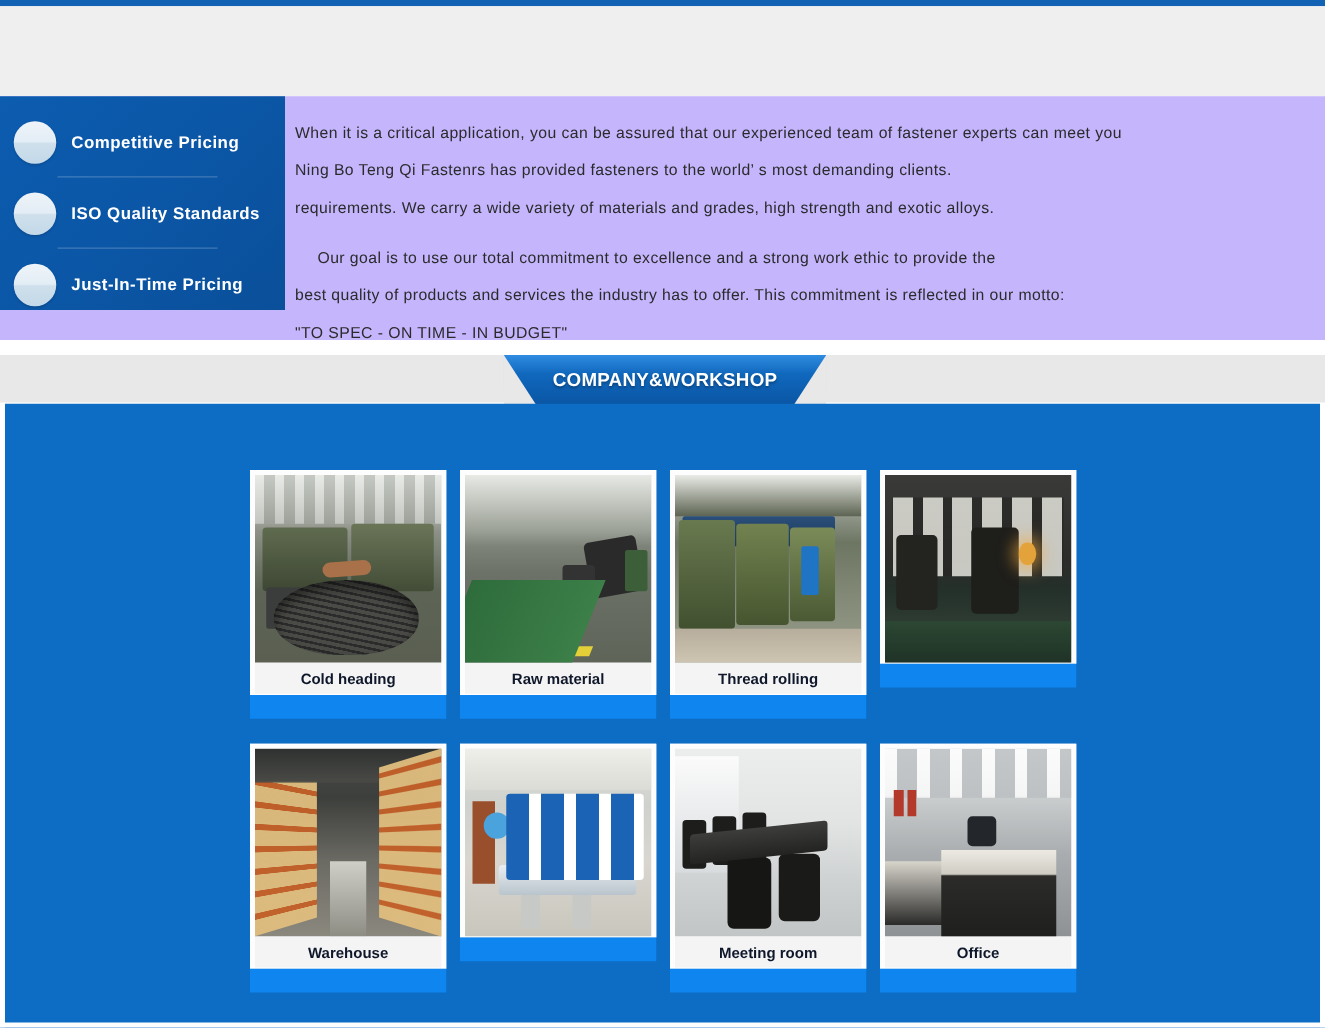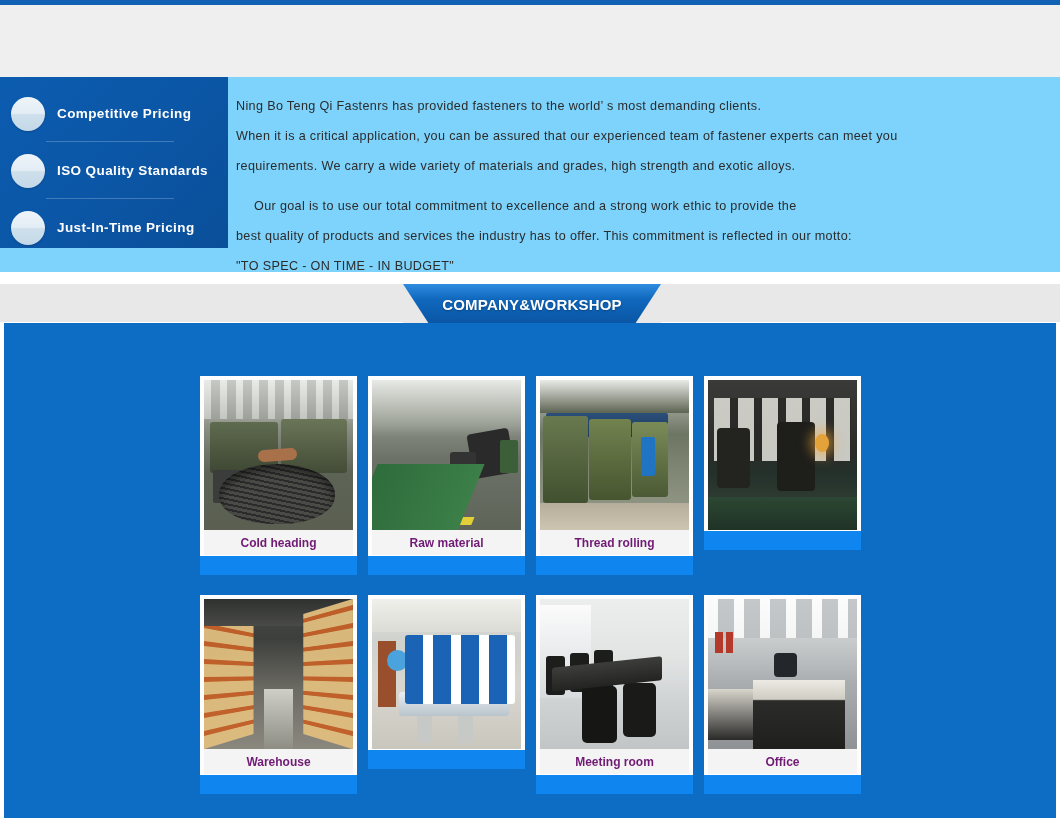--- a/index.html
+++ b/index.html
@@ -33,21 +33,21 @@
     left: 0; top: 5px;
     width: 1060px; height: 72px;
     background: #efefef;
   }
 
   
   .intro {
     position: absolute;
     left: 0; top: 77px;
     width: 1060px; height: 195px;
-    background: #7dd3fc;
+    background: #c4b5fd;
   }
 
   .feature-panel {
     position: absolute;
     left: 0; top: 0;
     width: 228px; height: 171px;
     background: #0b57a8;
     background: linear-gradient(135deg,#0c5cb0 0%,#0b55a4 60%,#0a4f99 100%);
     padding-top: 8px;
   }
@@ -183,21 +183,21 @@
   }
 
   .card-caption {
     height: 25px;
     background: #f4f4f4;
     display: flex;
     align-items: center;
     justify-content: center;
     font-size: 12px;
     font-weight: bold;
-    color: #701a75;
+    color: #0f172a;
     white-space: nowrap;
   }
 
   .card-bar {
     width: 157px;
     height: 19px;
     background: #0e85ef;
   }
 
   
@@ -399,22 +399,22 @@
       </div>
 
       <div class="feature-row">
         <span class="feature-bullet"></span>
         <span class="feature-label">Just-In-Time Pricing</span>
       </div>
 
     </div>
 
     <div class="intro-text">
+      <p>When it is a critical application, you can be assured that our experienced team of fastener experts can meet you</p>
       <p>Ning Bo Teng Qi Fastenrs has provided fasteners to the world’ s most demanding clients.</p>
-      <p>When it is a critical application, you can be assured that our experienced team of fastener experts can meet you</p>
       <p>requirements. We carry a wide variety of materials and grades, high strength and exotic alloys.</p>
       <p class="para2">Our goal is to use our total commitment to excellence and a strong work ethic to provide the</p>
       <p>best quality of products and services the industry has to offer. This commitment is reflected in our motto:</p>
       <p>"TO SPEC - ON TIME - IN BUDGET"</p>
     </div>
 
   </div>
 
   <div class="banner-band"></div>
   <div class="banner-ribbon">

